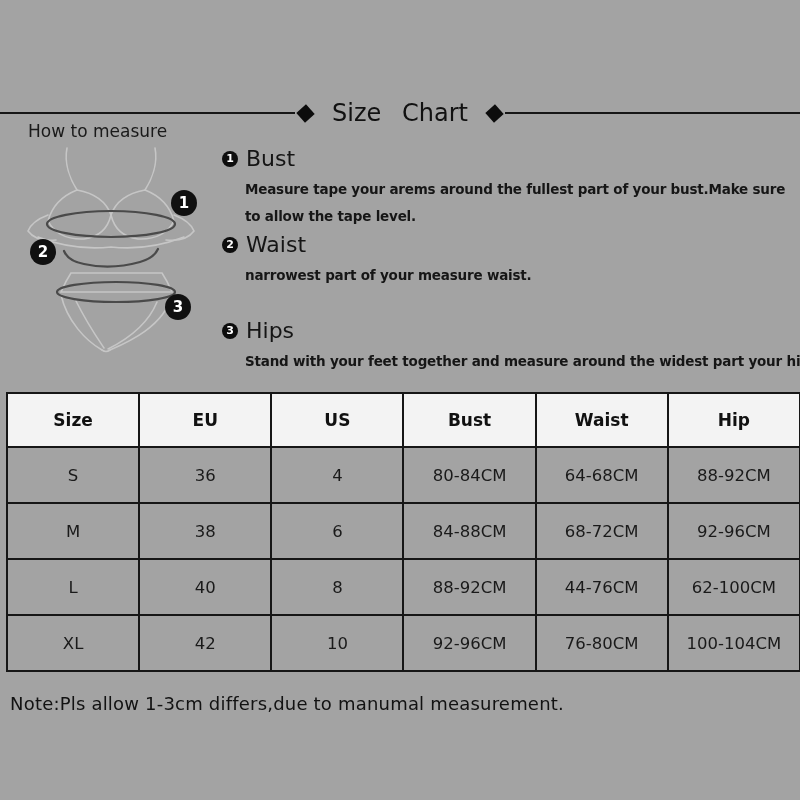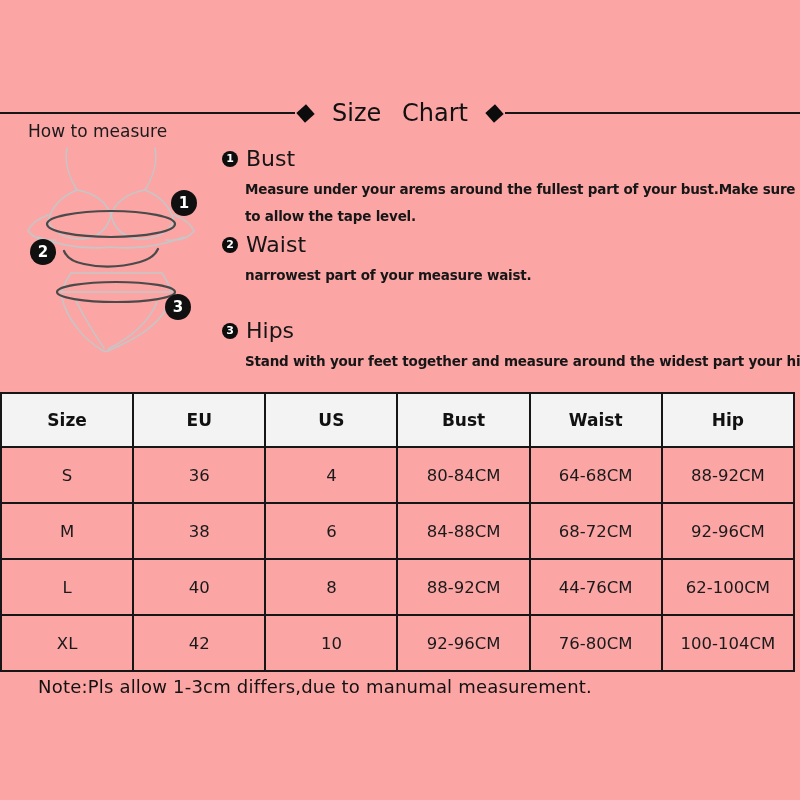--- a/index.html
+++ b/index.html
@@ -1,17 +1,17 @@
 <!DOCTYPE html>
 <html><head>
 <meta charset="utf-8">
 <style>
   html,body{margin:0;padding:0;background:#ffffff;}
   body{width:800px;height:800px;font-family:"DejaVu Sans","Liberation Sans",sans-serif;color:#141414;}
-  .page{position:relative;width:800px;height:800px;overflow:hidden;background:#fca5a5;}
+  .page{position:relative;width:800px;height:800px;overflow:hidden;background:#a3a3a3;}
 
   
   .title-row{position:absolute;top:99px;left:0;width:800px;display:flex;align-items:center;}
   .hline{flex:1;height:2px;background:#161616;}
   .diamond{width:13px;height:13px;background:#0c0c0c;transform:rotate(48deg);flex:0 0 auto;}
   .diamond.left{margin:0 20px 0 4px;}
   .diamond.right{margin:0 4px 0 20px;}
   .page-title{font-size:24px;font-weight:500;word-spacing:13px;color:#111;white-space:nowrap;}
 
   .how-to{position:absolute;left:28px;top:121px;font-size:17px;color:#1a1a1a;}
@@ -21,27 +21,27 @@
   
   .section{position:absolute;left:222px;width:565px;}
   .sec1{top:146px;} .sec2{top:232px;} .sec3{top:318px;}
   .sec-head{display:flex;align-items:center;gap:8px;font-size:22px;color:#151515;}
   .badge-sm{width:16px;height:16px;border-radius:50%;background:#0d0d0d;color:#fff;font-size:11px;
             font-weight:bold;display:flex;align-items:center;justify-content:center;flex:0 0 auto;}
   .sec-lines{margin:5px 0 0 23px;font-size:13.5px;font-weight:bold;line-height:27px;
              letter-spacing:-0.2px;color:#161616;white-space:nowrap;}
 
   
-  table.size-table{position:absolute;left:0;top:392px;width:795px;border-collapse:collapse;
+  table.size-table{position:absolute;left:6px;top:392px;width:795px;border-collapse:collapse;
                    table-layout:fixed;text-align:center;}
   .size-table th,.size-table td{border:2px solid #161616;padding:0;}
   .size-table th{height:52px;background:#f3f3f3;font-size:17px;font-weight:bold;color:#111;}
   .size-table td{height:54px;font-size:16.5px;color:#1a1a1a;}
 
-  .note{position:absolute;left:10px;top:676px;font-size:18px;letter-spacing:0.2px;color:#121212;margin-left:28px;}
+  .note{position:absolute;left:10px;top:693px;font-size:18px;letter-spacing:0.2px;color:#121212;}
 
   .sketch-light{fill:none;stroke:#c6c6c6;stroke-width:1.6;stroke-linecap:round;}
   .sketch-dark{fill:none;stroke:#4a4a4a;stroke-width:2.2;stroke-linecap:round;}
   .badge-big{fill:#101010;}
   .badge-num{fill:#ffffff;font-size:15px;font-weight:bold;text-anchor:middle;
              font-family:"DejaVu Sans","Liberation Sans",sans-serif;}
 </style>
 </head>
 <body>
 
@@ -94,21 +94,21 @@
       <text class="badge-num" x="160" y="167">3</text>
     </g>
   </svg>
 
   <div class="section sec1">
     <div class="sec-head">
       <span class="badge-sm">1</span>
       <span>Bust</span>
     </div>
     <div class="sec-lines">
-      <div>Measure under your arems around the fullest part of your bust.Make sure</div>
+      <div>Measure tape your arems around the fullest part of your bust.Make sure</div>
       <div>to allow the tape level.</div>
     </div>
   </div>
 
   <div class="section sec2">
     <div class="sec-head">
       <span class="badge-sm">2</span>
       <span>Waist</span>
     </div>
     <div class="sec-lines">

